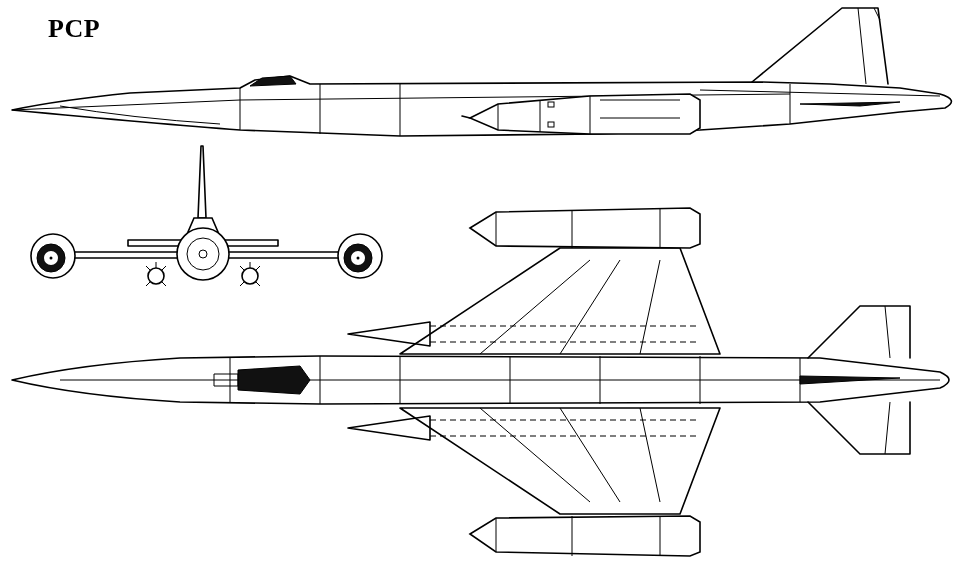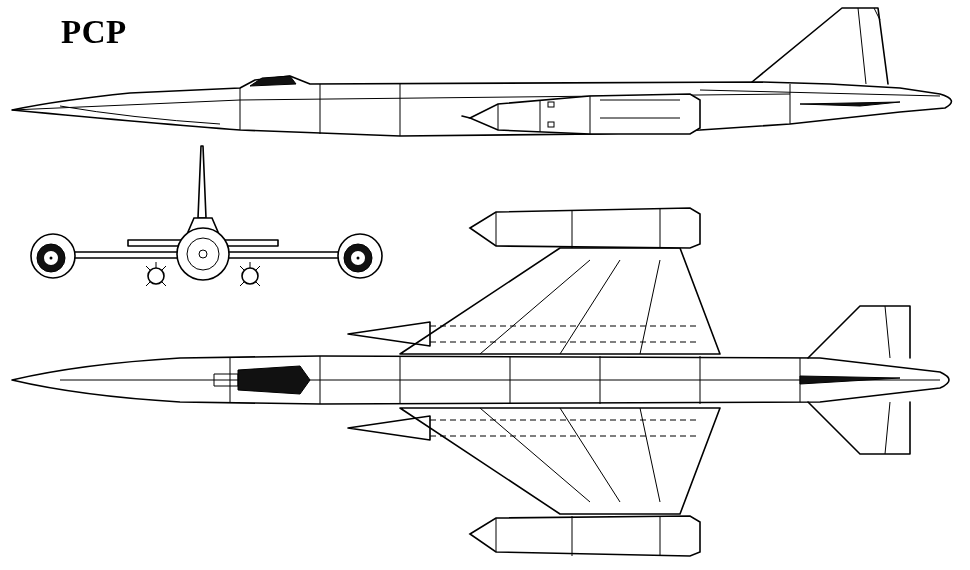--- a/index.html
+++ b/index.html
@@ -1,17 +1,17 @@
 <!DOCTYPE html>
 <html><head>
 <meta charset="utf-8">
 <style>
   html,body{margin:0;padding:0;background:#ffffff;}
   body{width:970px;height:570px;position:relative;overflow:hidden;font-family:"Liberation Serif","DejaVu Serif",serif;}
-  .title{position:absolute;left:61px;top:14px;font-size:33px;font-weight:bold;color:#000;letter-spacing:0.5px;text-align:right;}
+  .title{position:absolute;left:48px;top:14px;font-size:26px;font-weight:bold;color:#000;letter-spacing:0.5px;text-align:right;}
   svg{position:absolute;left:0;top:0;}
   .ln{fill:none;stroke:#000;stroke-width:1.6;stroke-linejoin:round;stroke-linecap:round;}
   .th{fill:none;stroke:#000;stroke-width:1;}
   .dash{fill:none;stroke:#000;stroke-width:1.1;stroke-dasharray:6 4;}
   .fillw{fill:#fff;stroke:#000;stroke-width:1.6;}
   .blk{fill:#111;stroke:#000;stroke-width:1;}
 </style>
 </head>
 <body>
 

